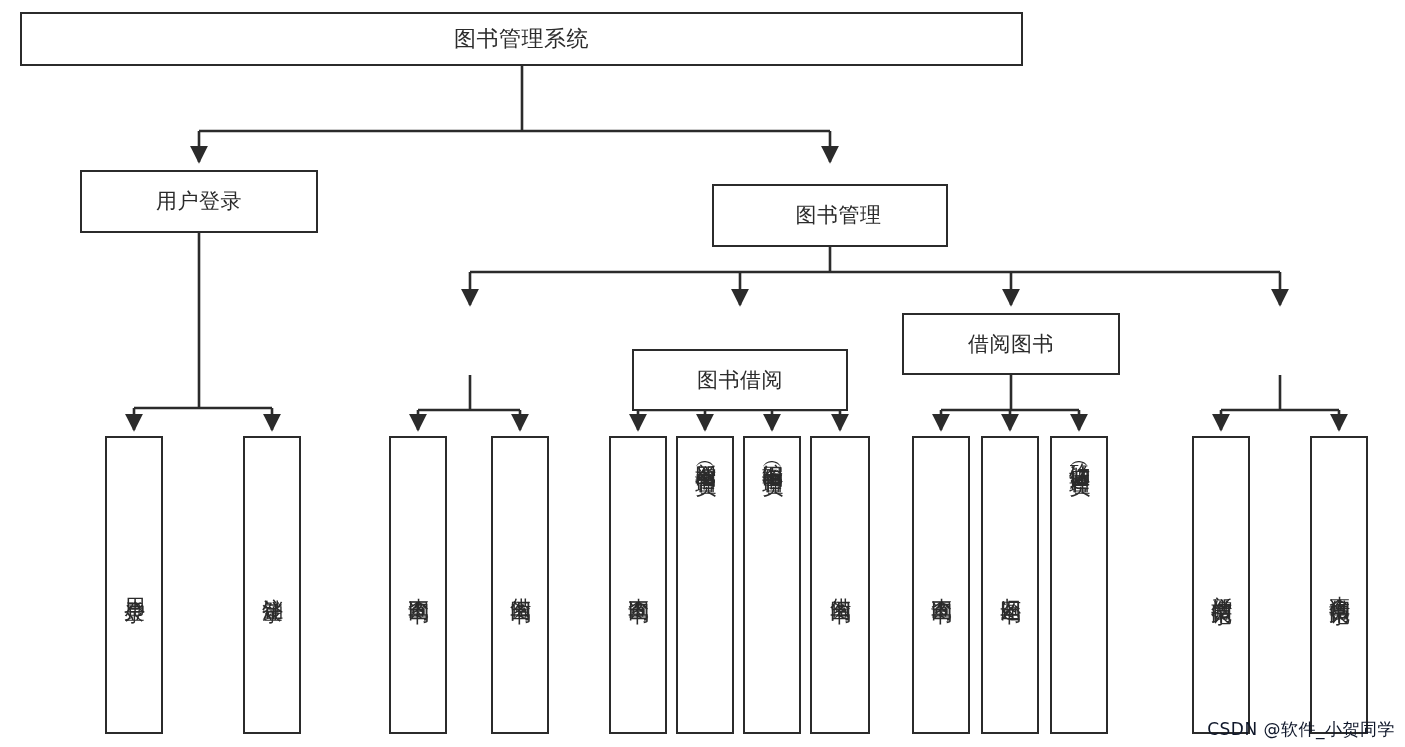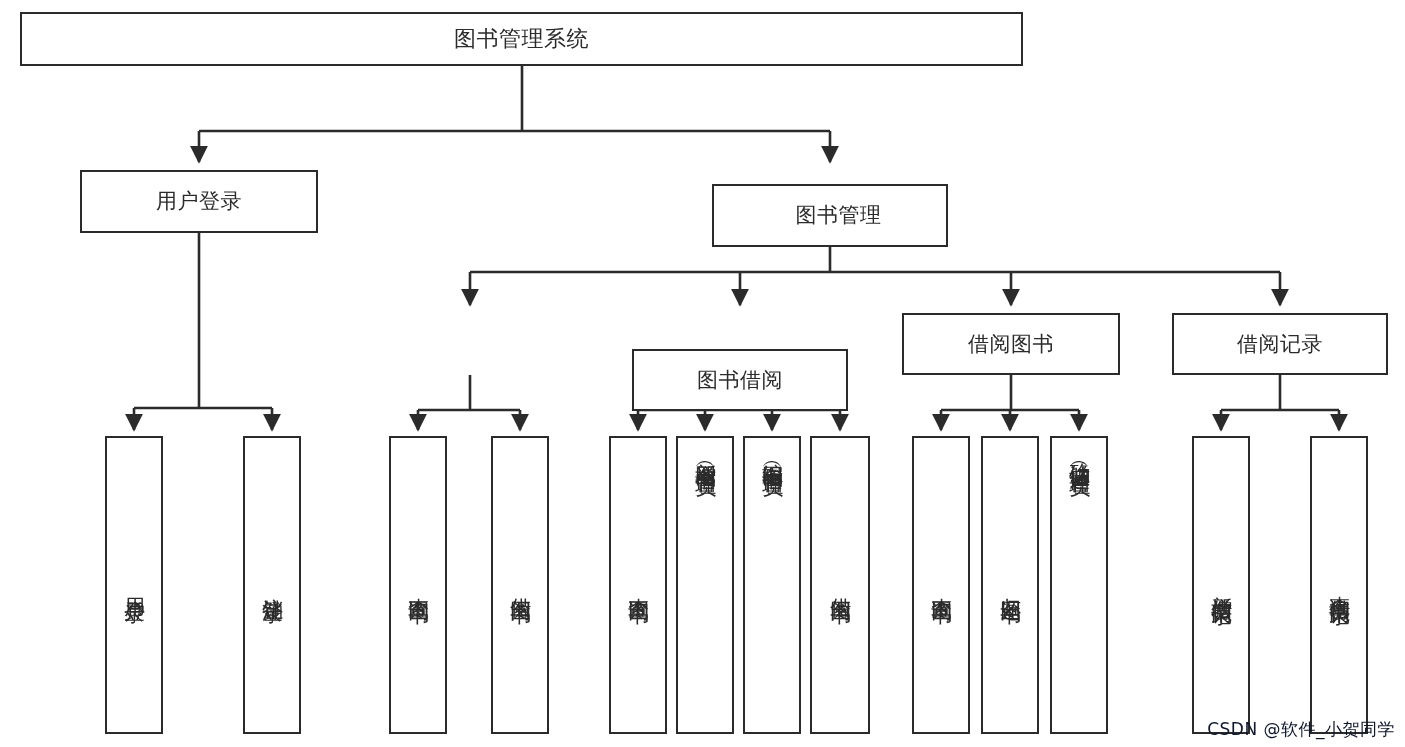--- a/index.html
+++ b/index.html
@@ -147,23 +147,20 @@
   <div class="node horizontal" style="left:712px; top:184px; width:236px; height:63px;padding-left:17px;">
     <span class="node-label">图书管理</span>
   </div>
 
   <div class="node horizontal" style="left:632px; top:313px; width:216px; height:62px;margin-top:36px;">
     <span class="node-label">图书借阅</span>
   </div>
   <div class="node horizontal" style="left:902px; top:313px; width:218px; height:62px;">
     <span class="node-label">借阅图书</span>
   </div>
-  <div class="node horizontal" style="left:1172px; top:313px; width:216px; height:62px;">
-    <span class="node-label">借阅记录</span>
-  </div>
 
   <div class="node vertical mid-text" style="left:105px; top:436px; width:58px; height:298px;">
     <span class="node-label">用户登录</span>
   </div>
   <div class="node vertical mid-text" style="left:243px; top:436px; width:58px; height:298px;">
     <span class="node-label">注销登录</span>
   </div>
 
   <div class="node vertical mid-text" style="left:389px; top:436px; width:58px; height:298px;">
     <span class="node-label">查询图书</span>

